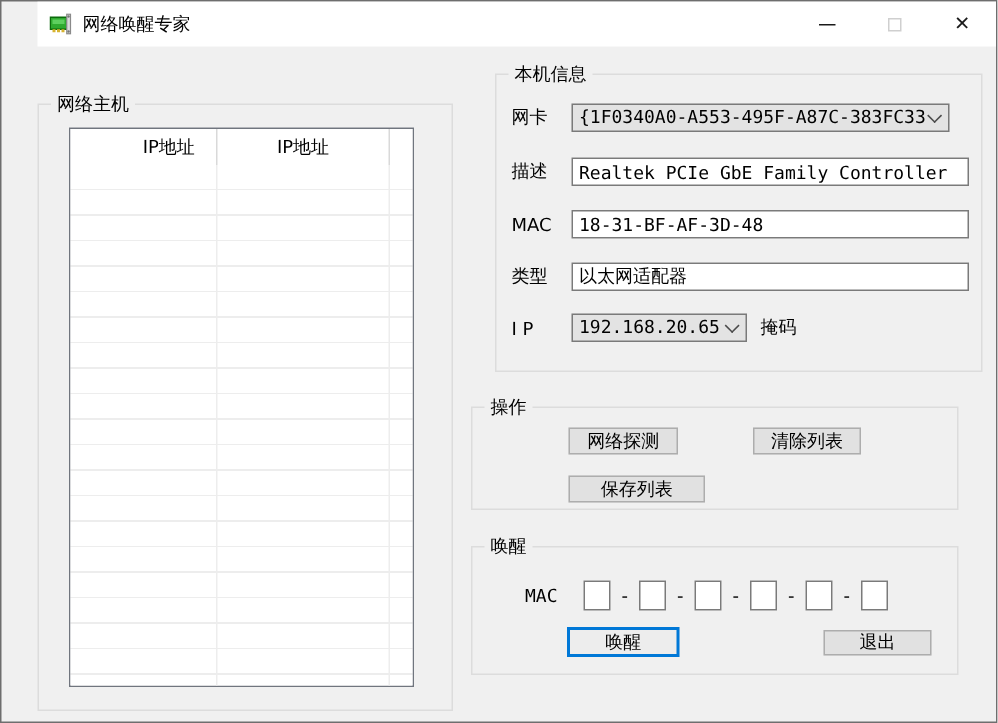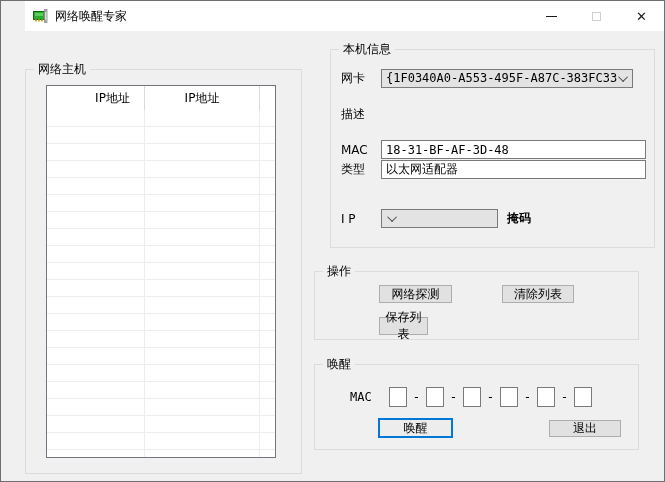--- a/index.html
+++ b/index.html
@@ -46,37 +46,37 @@
   }
   .edit { background:#fff; }
   input.edit { outline:none; }
   .combo { background:#e3e3e3; display:flex; align-items:center; justify-content:space-between; cursor:default; }
   .combo-text { overflow:hidden; white-space:nowrap; }
   .chevron { width:7px; height:7px; border-left:1px solid #4a4a4a; border-bottom:1px solid #4a4a4a; transform:rotate(-45deg) translateY(-2px); flex:none; margin-left:4px; }
   
   .row-adapter { left:10px; top:19px;  width:305px; }
   .row-desc    { left:10px; top:55px;  width:305px; }
   .row-mac     { left:10px; top:90px;  width:305px; }
-  .row-type    { left:10px; top:110px; width:305px;justify-content:flex-end; }
+  .row-type    { left:10px; top:125px; width:305px;justify-content:flex-end; }
   .row-ip      { left:10px; top:159px; width:305px; }
   .lab40 { width:40px; flex:none; }
   .grow  { flex:1; }
   .combo-adapter { width:252px; }
   .combo-ip { width:117px; }
   .edit-mask { width:101px; }
-  .masklab { margin:0 6px 0 9px; flex:none;font-weight:bold; }
+  .masklab { margin:0 6px 0 9px; flex:none; }
   
   .btn {
     position:absolute; font-size:12px; font-family:"DejaVu Sans","Liberation Sans",sans-serif;
     background:#e1e1e1; border:1px solid #adadad; color:#000;
     display:flex; align-items:center; justify-content:center; cursor:default; padding:0;
   }
   .btn-probe { left:64px;  top:13px; width:73px; height:18px; }
   .btn-clear { left:187px; top:13px; width:72px; height:18px; }
-  .btn-save  { left:64px;  top:45px; width:49px; height:18px; }
+  .btn-save  { left:64px;  top:45px; width:91px; height:18px; }
   .btn-load  { left:187px; top:45px; width:72px; height:18px; }
   .btn-wake  { left:63px;  top:53px; width:75px; height:20px; border:2px solid #0078d7; background:#ededed; }
   .btn-exit  { left:187px; top:55px; width:72px; height:17px;margin-left:47px; }
   
   .wake-row { position:absolute; left:35px; top:22px; height:20px; display:flex; align-items:center; font-size:12px; }
   .wake-mac-label { width:26px; flex:none; margin-right:13px; font-family:"DejaVu Sans Mono","Liberation Mono",monospace; }
   .mac-box { width:18px; height:20px; border:1px solid #7a7a7a; background:#fff; text-align:center; font-size:12px; outline:none; flex:none; font-family:"DejaVu Sans Mono","Liberation Mono",monospace; }
   .dash { width:19px; text-align:center; color:#000; flex:none; }
 </style>
 </head>
@@ -132,35 +132,37 @@
     <div class="frow row-adapter">
       <span class="flabel lab40">网卡</span>
       <div class="combo combo-adapter">
         <span class="combo-text">{1F0340A0-A553-495F-A87C-383FC3379F0D}</span>
         <span class="chevron"></span>
       </div>
     </div>
 
     <div class="frow row-desc">
       <span class="flabel lab40">描述</span>
+      <input class="edit grow" readonly="" value="Realtek PCIe GbE Family Controller" style="">
     </div>
 
     <div class="frow row-mac">
       <span class="flabel lab40">MAC</span>
       <input class="edit grow" readonly="" value="18-31-BF-AF-3D-48" style="">
     </div>
 
     <div class="frow row-type">
       <span class="flabel lab40">类型</span>
       <input class="edit grow" readonly="" value="以太网适配器" style="">
     </div>
 
     <div class="frow row-ip">
       <span class="flabel lab40">I P</span>
       <div class="combo combo-ip">
+        <span class="combo-text">192.168.20.65</span>
         <span class="chevron"></span>
       </div>
       <span class="flabel masklab">掩码</span>
     </div>
   </div>
 
   <div class="groupbox gb-ops">
     <span class="legend">操作</span>
     <button class="btn btn-probe">网络探测</button>
     <button class="btn btn-clear">清除列表</button>

